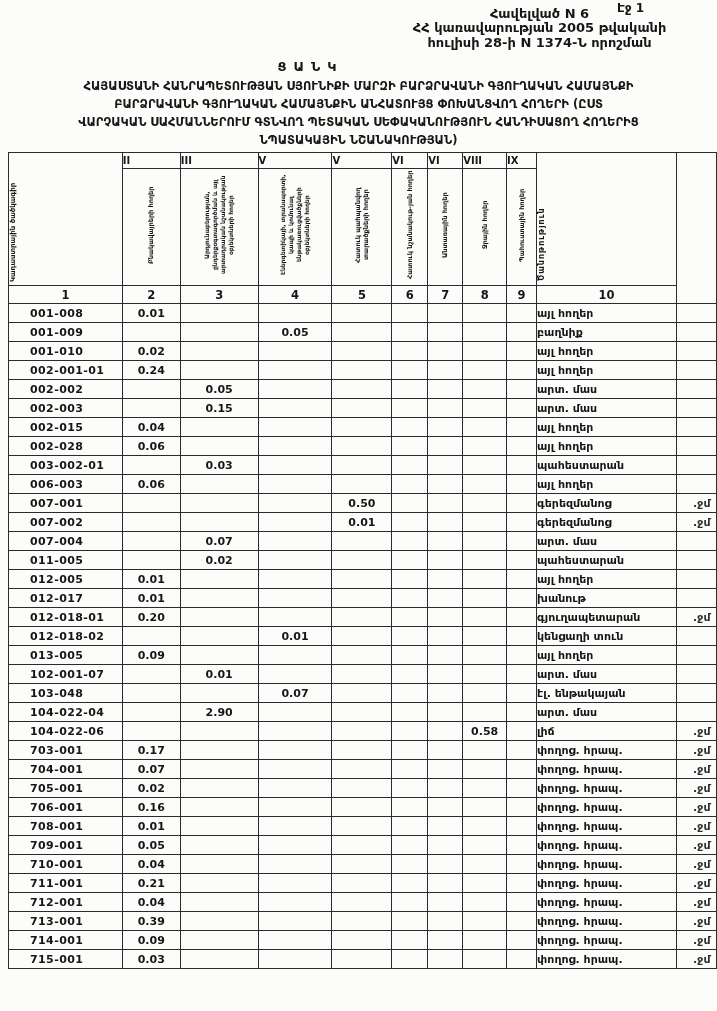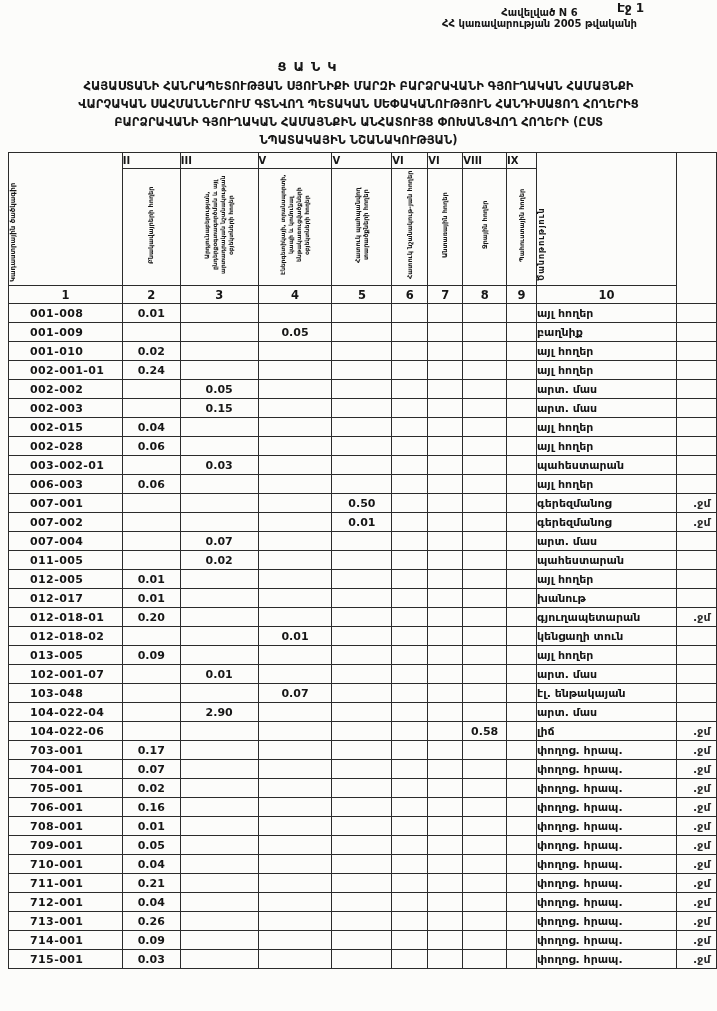--- a/index.html
+++ b/index.html
@@ -2,21 +2,21 @@
 <html><head>
 <meta charset="utf-8">
 <style>
   * { margin:0; padding:0; box-sizing:border-box; }
   html,body { background:#e8e8e4; }
   body { font-family:"DejaVu Sans", sans-serif; color:#161616; }
   .page { position:relative; width:717px; height:1011px; background:#fcfcfa; margin:0 auto; overflow:hidden; }
 
   .corner-page { position:absolute; top:1px; left:617px; font-size:12px; font-weight:bold; }
   .header-right { position:absolute; top:7px; left:372px; width:335px; text-align:center;
-                  font-size:10px; font-weight:bold; line-height:1.1; }
+                  font-size:13px; font-weight:bold; line-height:1.1; }
   .doc-type { position:absolute; top:59px; left:0; width:621px; text-align:center;
               font-size:13px; font-weight:bold; letter-spacing:7px; }
   .title-block { position:absolute; top:77px; left:8px; width:701px; text-align:center;
                  font-size:11.5px; font-weight:bold; line-height:1.58; }
 
   table.land { position:absolute; top:152px; left:8px; border-collapse:collapse; table-layout:fixed; }
   table.land th, table.land td { border:1px solid #2b2b2b; overflow:hidden; font-weight:bold; }
   th.margin-cell, td.margin-cell { border:none; background:transparent; }
 
   tr.roman-row th { height:16px; font-size:10px; text-align:left; font-weight:bold; }
@@ -40,28 +40,29 @@
 </head>
 <body>
 
 <div class="page">
 
   <div class="corner-page">Էջ 1</div>
 
   <div class="header-right">
     <div>Հավելված N 6</div>
     <div>ՀՀ կառավարության 2005 թվականի</div>
+    <div>հուլիսի 28-ի N 1374-Ն որոշման</div>
   </div>
 
   <div class="doc-type">ՑԱՆԿ</div>
 
   <div class="title-block">
     <div>ՀԱՅԱՍՏԱՆԻ ՀԱՆՐԱՊԵՏՈՒԹՅԱՆ ՍՅՈՒՆԻՔԻ ՄԱՐԶԻ ԲԱՐՁՐԱՎԱՆԻ ԳՅՈՒՂԱԿԱՆ ՀԱՄԱՅՆՔԻ</div>
+    <div>ԲԱՐՁՐԱՎԱՆԻ ԳՅՈՒՂԱԿԱՆ ՀԱՄԱՅՆՔԻՆ ԱՆՀԱՏՈՒՅՑ ՓՈԽԱՆՑՎՈՂ ՀՈՂԵՐԻ (ԸՍՏ</div>
     <div>ՎԱՐՉԱԿԱՆ ՍԱՀՄԱՆՆԵՐՈՒՄ ԳՏՆՎՈՂ ՊԵՏԱԿԱՆ ՍԵՓԱԿԱՆՈՒԹՅՈՒՆ ՀԱՆԴԻՍԱՑՈՂ ՀՈՂԵՐԻՑ</div>
-    <div>ԲԱՐՁՐԱՎԱՆԻ ԳՅՈՒՂԱԿԱՆ ՀԱՄԱՅՆՔԻՆ ԱՆՀԱՏՈՒՅՑ ՓՈԽԱՆՑՎՈՂ ՀՈՂԵՐԻ (ԸՍՏ</div>
     <div>ՆՊԱՏԱԿԱՅԻՆ ՆՇԱՆԱԿՈՒԹՅԱՆ)</div>
   </div>
 
   <table class="land">
     <colgroup>
       <col style="width:114px">
         <col style="width:58px">
         <col style="width:78px">
         <col style="width:74px">
       <col style="width:60px">
@@ -541,21 +542,21 @@
     <td class="val-cell"></td>
     <td class="val-cell"></td>
     <td class="val-cell"></td>
     <td class="val-cell"></td>
     <td class="val-cell"></td>
     <td class="note-cell">փողոց. հրապ.</td>
     <td class="margin-cell">.ջմ</td>
   </tr>
         <tr class="data-row">
     <td class="code-cell">713-001</td>
-    <td class="val-cell">0.26</td>
+    <td class="val-cell">0.39</td>
     <td class="val-cell"></td>
     <td class="val-cell"></td>
     <td class="val-cell"></td>
     <td class="val-cell"></td>
     <td class="val-cell"></td>
     <td class="val-cell"></td>
     <td class="val-cell"></td>
     <td class="note-cell">փողոց. հրապ.</td>
     <td class="margin-cell">.ջմ</td>
   </tr>

